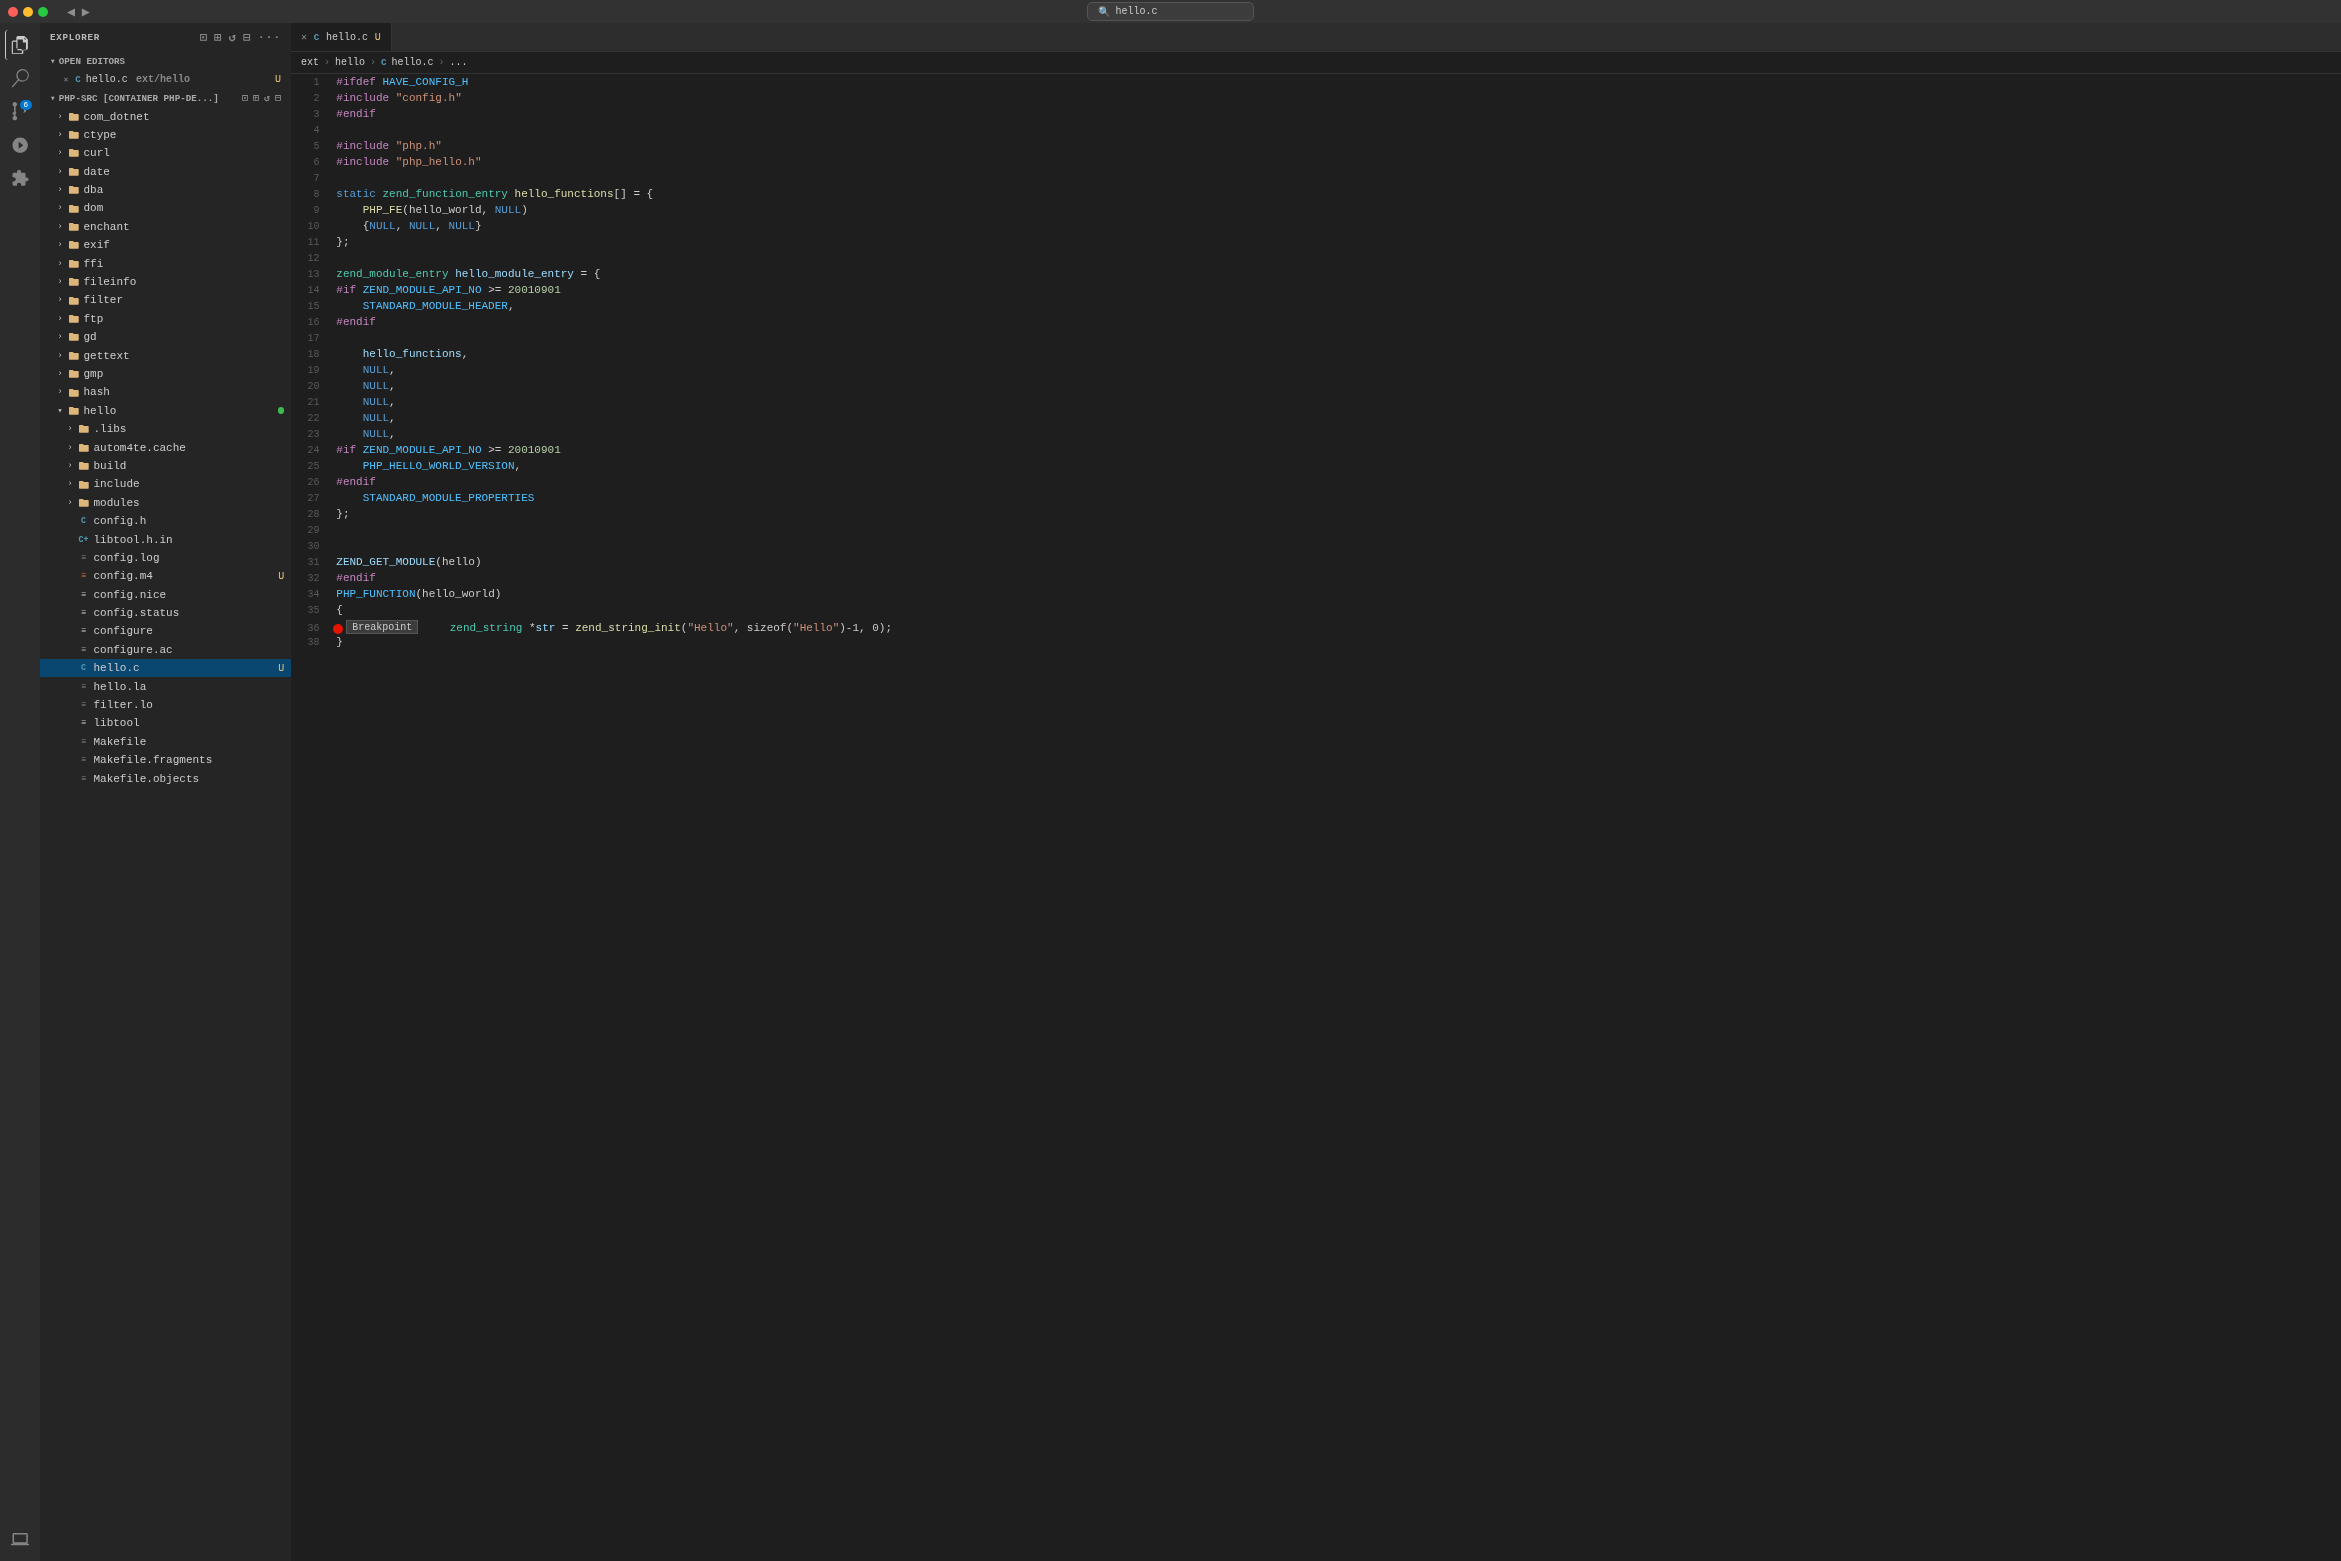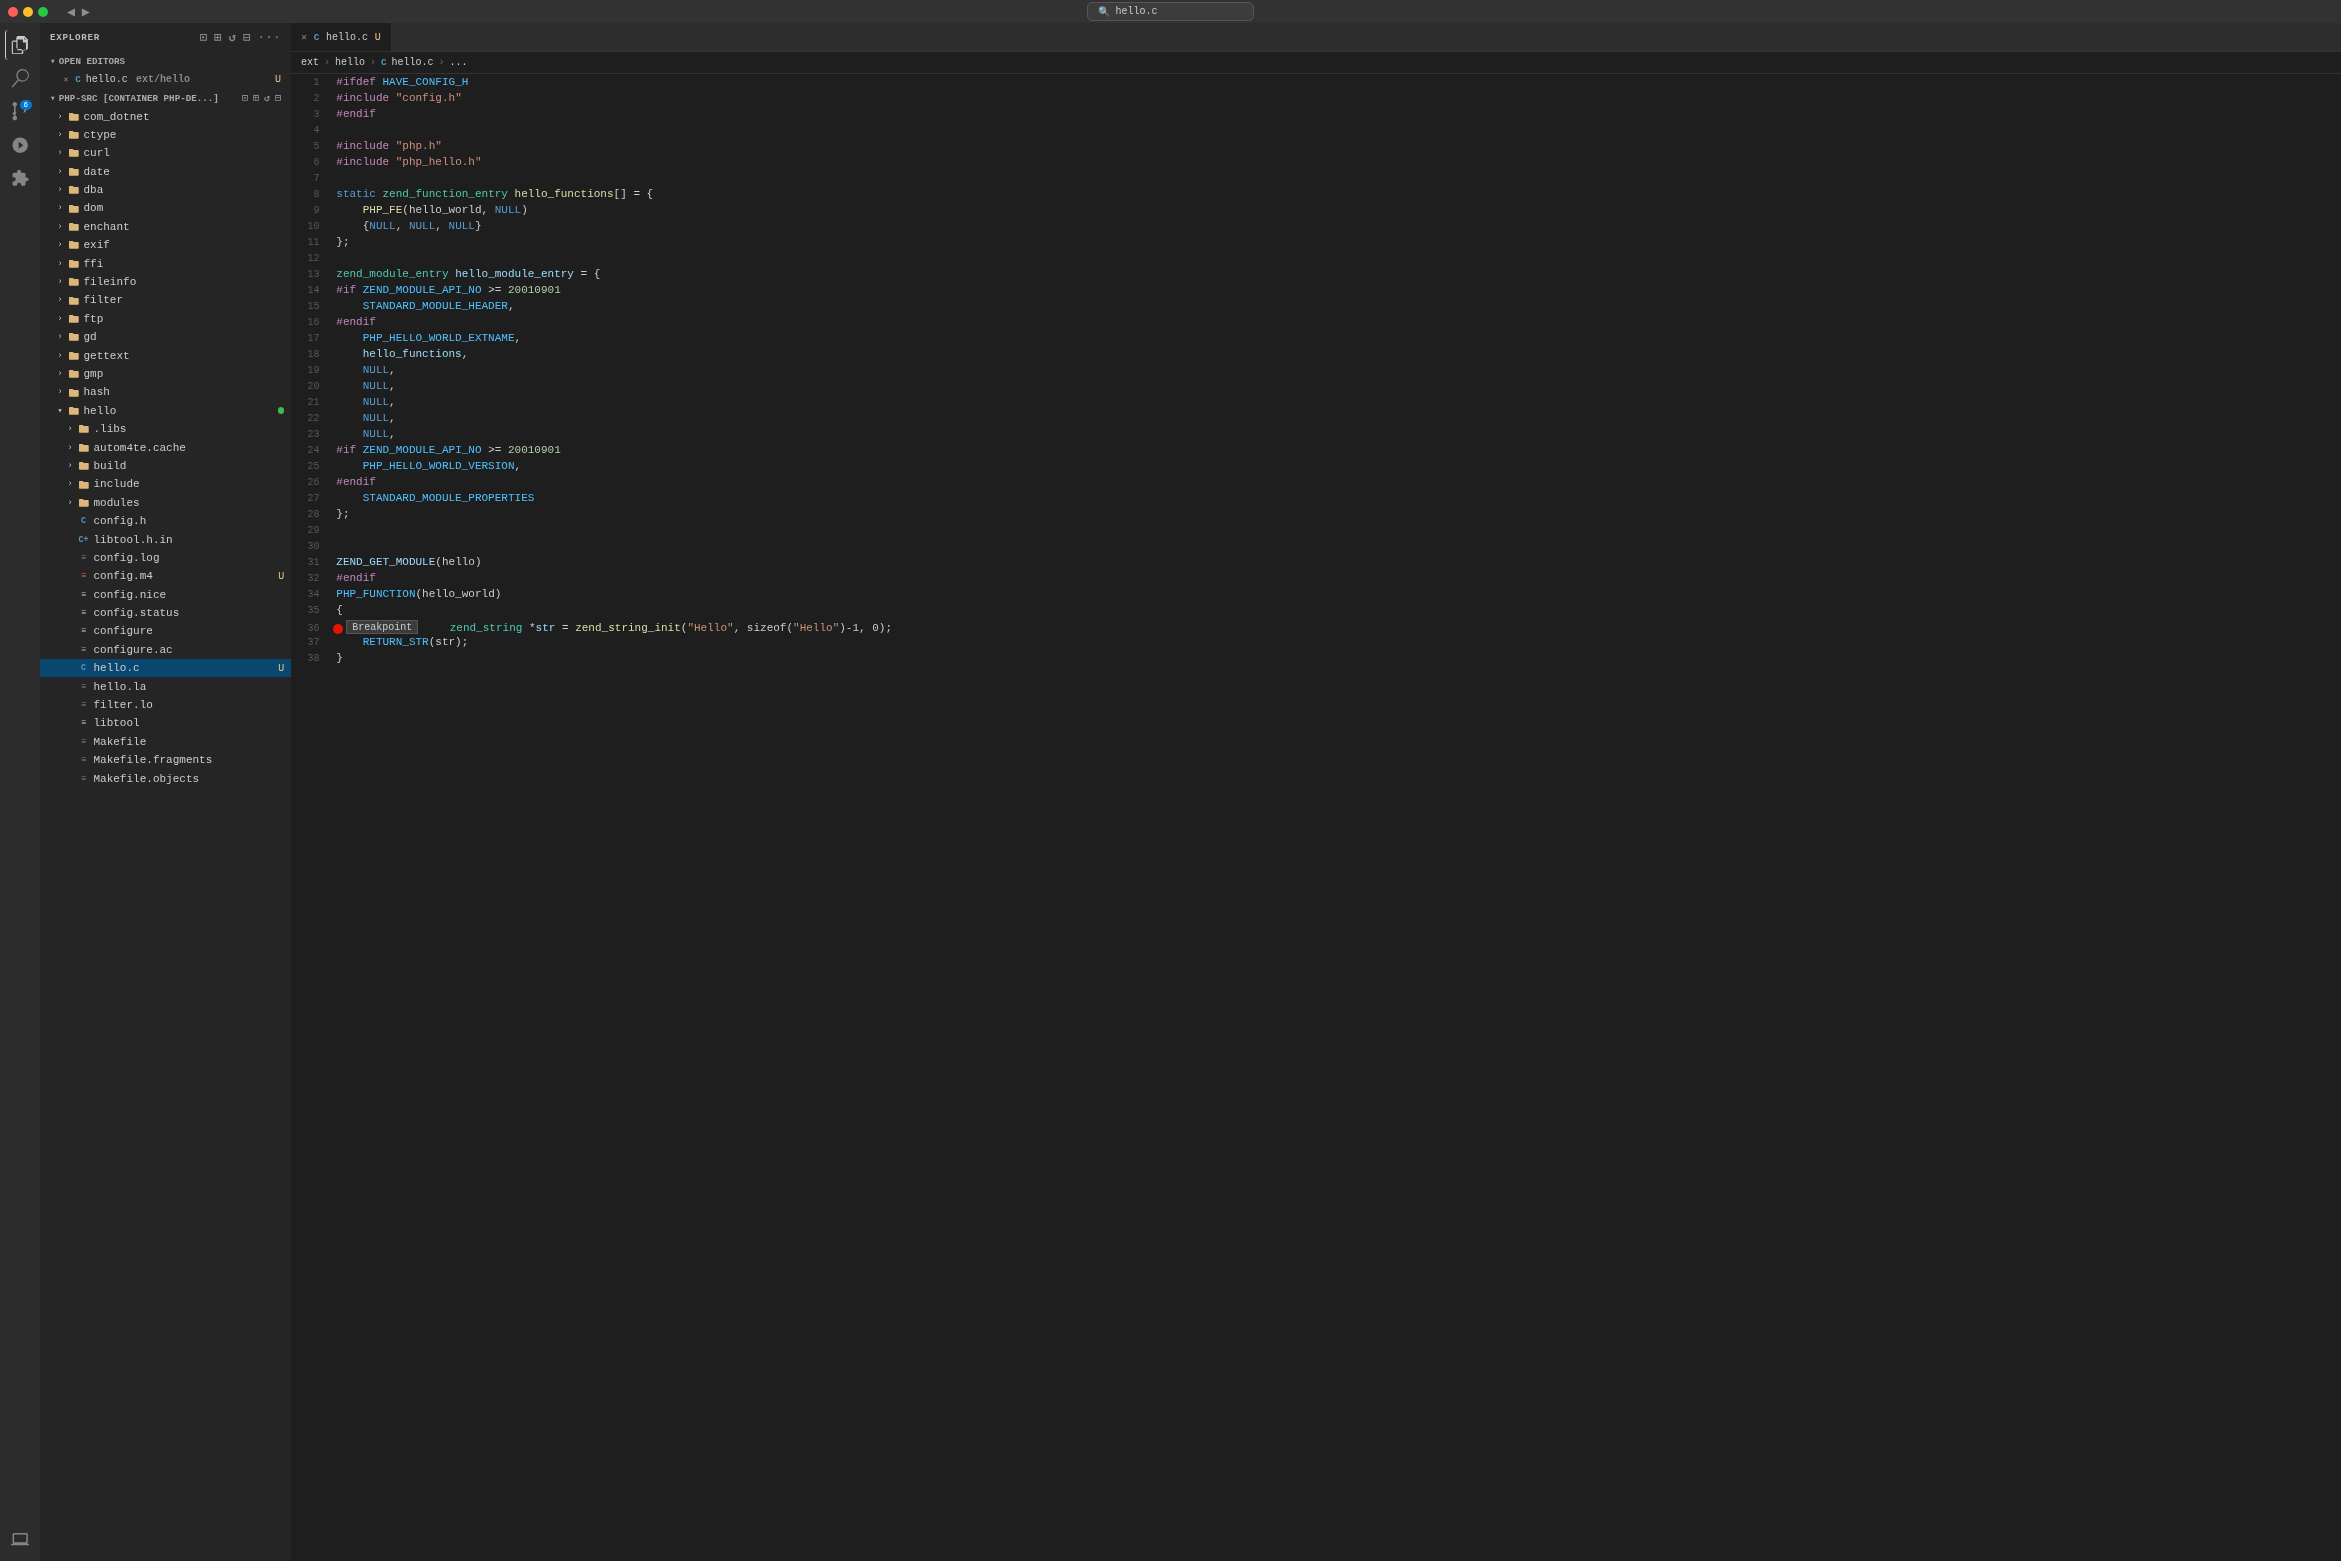--- a/index.html
+++ b/index.html
@@ -751,21 +751,20 @@
         <div class="code-line">
           <span class="line-number">15</span>
           <span class="line-content"><span>    </span><span class="kw-macro">STANDARD_MODULE_HEADER</span><span>,</span></span>
         </div>
         <div class="code-line">
           <span class="line-number">16</span>
           <span class="line-content"><span class="kw-preprocessor">#endif</span></span>
         </div>
         <div class="code-line">
           <span class="line-number">17</span>
-          <span class="line-content"><span>    </span><span class="kw-macro">PHP_HELLO_WORLD_EXTNAME</span><span>,</span></span>
         </div>
         <div class="code-line">
           <span class="line-number">18</span>
           <span class="line-content"><span>    </span><span class="kw-variable">hello_functions</span><span>,</span></span>
         </div>
         <div class="code-line">
           <span class="line-number">19</span>
           <span class="line-content"><span>    </span><span class="kw-null">NULL</span><span>,</span></span>
         </div>
         <div class="code-line">
@@ -827,24 +826,20 @@
           <span class="line-number">35</span>
           <span class="line-content"><span>{</span></span>
         </div>
         <div class="code-line" style="display: flex; align-items: flex-end; position: relative;">
           <span class="line-number">36</span>
           <div style="width: 10px; height: 10px; border-radius: 50%; background: rgb(229, 20, 0); margin-right: 3.3px; flex-shrink: 0;"></div>
           <span style="background: rgb(60, 60, 60); border: 0.8px solid rgb(85, 85, 85); padding: 0.8px 5px; font-size: 10px; color: rgb(204, 204, 204); margin-right: 5px; white-space: nowrap;">Breakpoint</span>
           <span class="line-content" style="padding-left: 0px;"><span>    </span><span class="kw-type">zend_string</span><span> *</span><span class="kw-variable">str</span><span> = </span><span class="kw-function">zend_string_init</span><span>(</span><span class="kw-string">"Hello"</span><span>, sizeof(</span><span class="kw-string">"Hello"</span><span>)-1, 0);</span></span>
         </div>
         <div class="code-line">
-          <span class="line-number">37</span>
-          <span class="line-content"><span>    </span><span class="kw-macro">RETURN_STR</span><span>(str);</span></span>
-        </div>
-        <div class="code-line">
           <span class="line-number">38</span>
           <span class="line-content"><span>}</span></span>
         </div>
       </div>
   </div>
 
 </div>
 
 
 </body></html>

